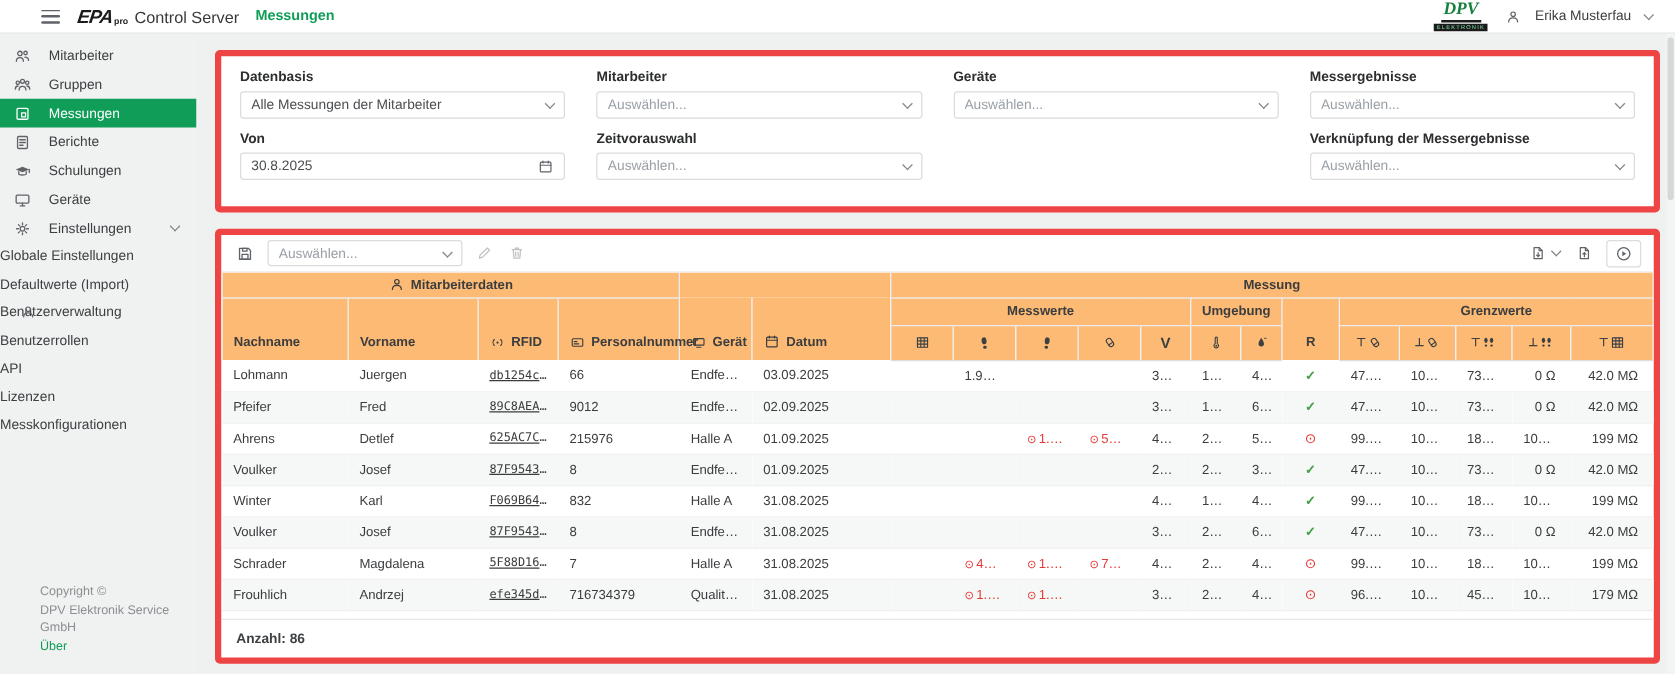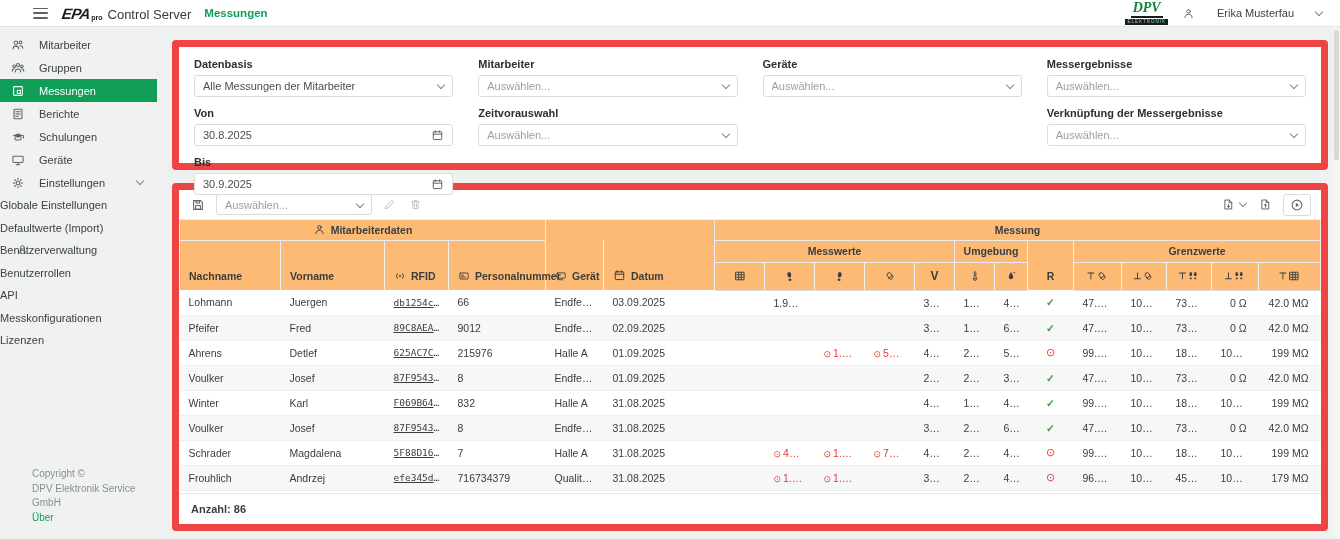--- a/index.html
+++ b/index.html
@@ -16,36 +16,36 @@
   .hamburger i { display:block; height:1.6px; background:#5f6368; border-radius:1px; }
   .logo { display:flex; align-items:baseline; margin-left:14px; white-space:nowrap; }
   .logo-epa { font-style:italic; font-weight:bold; font-size:15px; letter-spacing:-0.5px; color:#1b1b1b; transform:skewX(-8deg); display:inline-block; }
   .logo-pro { font-size:7px; font-weight:bold; color:#1b1b1b; margin-left:1px; align-self:flex-end; padding-bottom:1px; }
   .logo-title { font-size:13px; font-weight:500; color:#37393b; margin-left:5px; }
   .page-title { margin-left:13px; font-weight:bold; font-size:11.5px; }
   .spacer { flex:1; }
   .brand { display:flex; flex-direction:column; align-items:center; line-height:1; margin-right:14px; }
   .brand-main { font-family:"Liberation Serif", serif; font-weight:bold; font-style:italic; font-size:14px; color:#15803d; border-bottom:2px solid #1b1b1b; padding:0 2px 1px; }
   .brand-sub { font-size:4.5px; letter-spacing:1px; color:#15803d; background:#1b1b1b; color:#7ee2a8; padding:1px 2px; margin-top:1px; }
-  .user { display:flex; align-items:center; gap:22px; margin-right:18px; cursor:pointer; color:#3d4043; }
+  .user { display:flex; align-items:center; gap:11px; margin-right:18px; cursor:pointer; color:#3d4043; }
   .chev { width:6px; height:6px; border-right:1.4px solid #80868b; border-bottom:1.4px solid #80868b; transform:rotate(45deg); margin-top:-3px; display:inline-block; }
   
   .sidebar { position:absolute; top:27px; left:0; bottom:0; width:157px; background:#f0f2f1; display:flex; flex-direction:column; padding-top:6px; }
   .side-item { display:flex; align-items:center; height:23px; padding-left:10px; cursor:pointer; color:#3d4043; font-weight:500; }
   .side-item .side-icon { width:16px; height:16px; margin-right:13px; display:flex; align-items:center; justify-content:center; color:#5f6368; }
   .side-item.active { background:#0f9d58; color:#fff; }
   .side-item.active .side-icon { color:#fff; }
   .side-item .exp { margin-left:auto; margin-right:14px; }
   .side-sub { display:flex; align-items:center; height:22.5px; cursor:pointer; color:#3d4043; position:relative; }
   .side-sub .side-icon { position:absolute; left:16px; width:14px; height:14px; color:#5f6368; }
   .side-bottom { margin-top:auto; padding:0 0 14px 32px; font-size:10px; color:#8a8f93; line-height:1.45; }
   .about-link { color:#0f9d58; cursor:pointer; }
   
   .main { position:absolute; top:27px; left:157px; right:0; bottom:0; padding:13px 12px 0 15px; overflow:hidden; }
-  .card { background:#fff; border:7px solid #ef4444; border-radius:4px; }
+  .card { background:#fff; border:5px solid #ef4444; border-radius:4px; }
   
   .filter-card { padding:11px 15px 4px; display:flex; gap:25px; height:130px; }
   .fcol { flex:1; min-width:0; }
   .field { margin-bottom:10px; }
   .field label { display:block; font-size:11px; font-weight:bold; color:#2d2e30; margin-bottom:5px; }
   .input { height:22px; border:1px solid #dadcdb; border-radius:3px; background:#fff; display:flex; align-items:center; padding:0 8px; cursor:pointer; }
   .input .val { flex:1; font-size:11px; color:#4b4e51; overflow:hidden; white-space:nowrap; }
   .input .val.placeholder { color:#9aa0a6; }
   .input .chev { margin-top:-2px; }
   .cal-icon, .tool-icon { color:#5f6368; display:inline-flex; }
@@ -209,24 +209,24 @@
         </span>
         <span>Benutzerverwaltung</span>
       </div>
       <div class="side-sub">
         <span>Benutzerrollen</span>
       </div>
       <div class="side-sub">
         <span>API</span>
       </div>
       <div class="side-sub">
+        <span>Lizenzen</span>
+      </div>
+      <div class="side-sub">
         <span>Messkonfigurationen</span>
-      </div>
-      <div class="side-sub">
-        <span>Lizenzen</span>
       </div>
     </div>
   <div class="side-bottom">
     <div>Copyright ©</div>
     <div>DPV Elektronik Service GmbH</div>
     <div class="about-link">Über</div>
   </div>
 </nav>
 
 <main class="main">
@@ -237,32 +237,20 @@
         <label>Datenbasis</label>
         <div class="input">
           <span class="val">Alle Messungen der Mitarbeiter</span>
             <span class="chev"></span>
         </div>
       </div>
       <div class="field">
         <label>Von</label>
         <div class="input">
           <span class="val">30.8.2025</span>
-            <span class="cal-icon">
-              <svg width="13" height="13" viewBox="0 0 16 16" fill="none" stroke="currentColor" stroke-width="1.2" stroke-linecap="round" stroke-linejoin="round">
-                <rect x="2.8" y="3.4" width="10.4" height="9.6" rx="1"></rect>
-                <path d="M2.8 6.4h10.4M5.4 2.2v2M10.6 2.2v2"></path>
-              </svg>
-            </span>
-        </div>
-      </div>
-      <div class="field">
-        <label>Bis</label>
-        <div class="input">
-          <span class="val">30.9.2025</span>
             <span class="cal-icon">
               <svg width="13" height="13" viewBox="0 0 16 16" fill="none" stroke="currentColor" stroke-width="1.2" stroke-linecap="round" stroke-linejoin="round">
                 <rect x="2.8" y="3.4" width="10.4" height="9.6" rx="1"></rect>
                 <path d="M2.8 6.4h10.4M5.4 2.2v2M10.6 2.2v2"></path>
               </svg>
             </span>
         </div>
       </div>
     </div>
     <div class="fcol">

